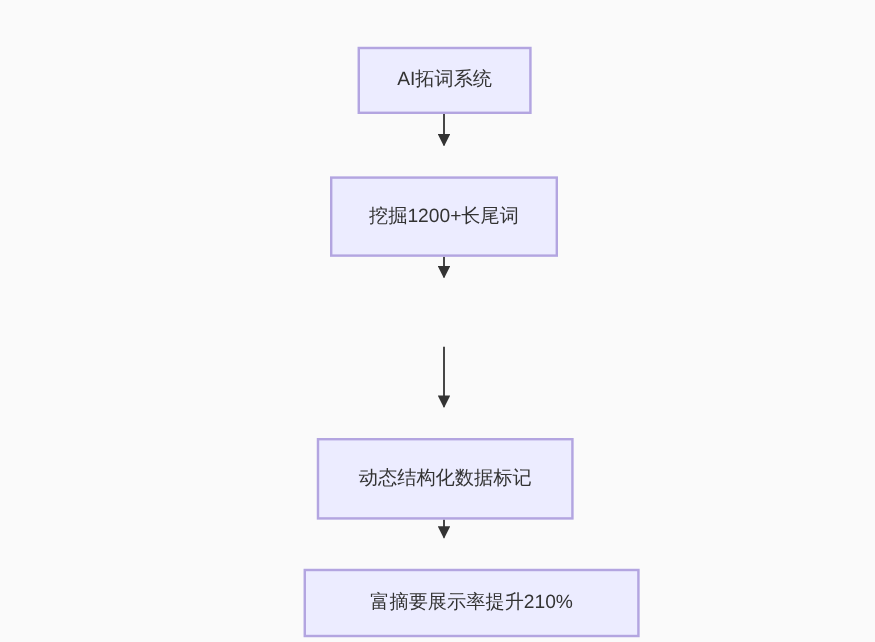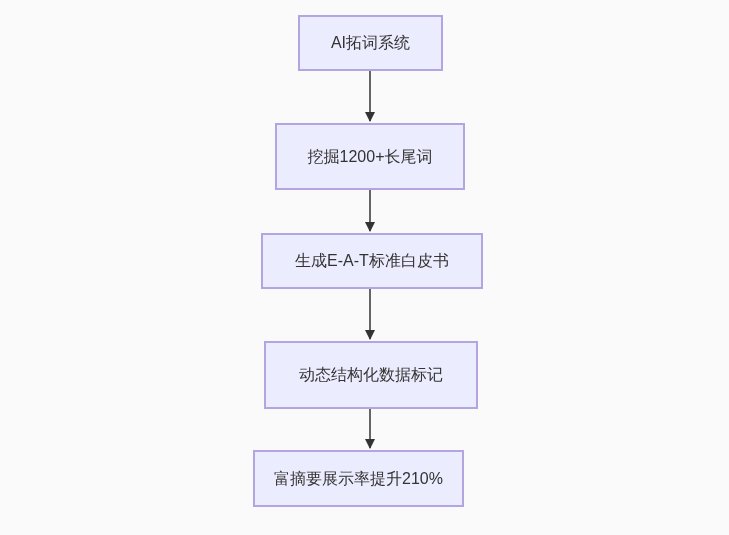--- a/index.html
+++ b/index.html
@@ -29,26 +29,27 @@
     display: flex;
     align-items: center;
     justify-content: center;
     background: var(--node-fill, #ececff);
     border: 2px solid var(--node-border, #b3a5e0);
     color: var(--text, #333333);
     font-size: 16px;
     line-height: 1;
     white-space: nowrap;
     text-align: right;
+    margin-top: 24px;
   }
   .node-1 { left: 298px; top: 15px;  width: 145px; height: 56px; }
   .node-2 { left: 275px; top: 123px; width: 190px; height: 67px; }
   .node-3 { left: 261px; top: 233px; width: 222px; height: 56px; }
   .node-4 { left: 264px; top: 341px; width: 214px; height: 68px; }
-  .node-5 { left: 253px; top: 450px; width: 211px; height: 57px; }
+  .node-5 { left: 253px; top: 450px; width: 280px; height: 57px; }
 </style>
 </head>
 <body>
 
 <div class="canvas" style="--bg: #fafafa; --node-fill: #ececff; --node-border: #b3a5e0; --text: #333333;">
 
   <svg class="edges-svg" width="729" height="535" viewBox="0 0 729 535" xmlns="http://www.w3.org/2000/svg">
     <defs>
       <marker id="arrowhead" viewBox="0 0 10 10" refX="9" refY="5" markerWidth="7" markerHeight="7" orient="auto-start-reverse">
         <path d="M0,0 L10,5 L0,10 z" fill="#333333"></path>
@@ -61,23 +62,20 @@
   </svg>
 
   <div class="node node-1">
     <span>AI拓词系统</span>
   </div>
 
   <div class="node node-2">
     <span>挖掘1200+长尾词</span>
   </div>
 
-  <div class="node node-3">
-    <span>生成E-A-T标准白皮书</span>
-  </div>
 
   <div class="node node-4">
     <span>动态结构化数据标记</span>
   </div>
 
   <div class="node node-5">
     <span>富摘要展示率提升210%</span>
   </div>
 
 </div>

